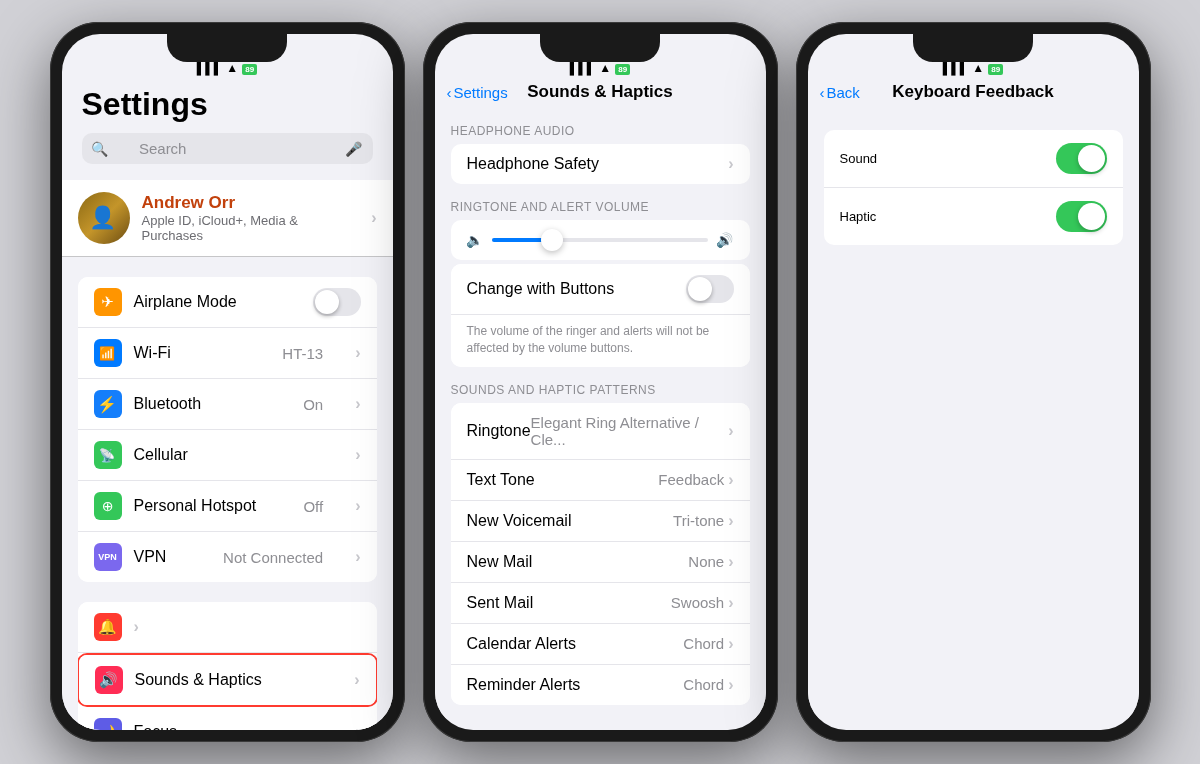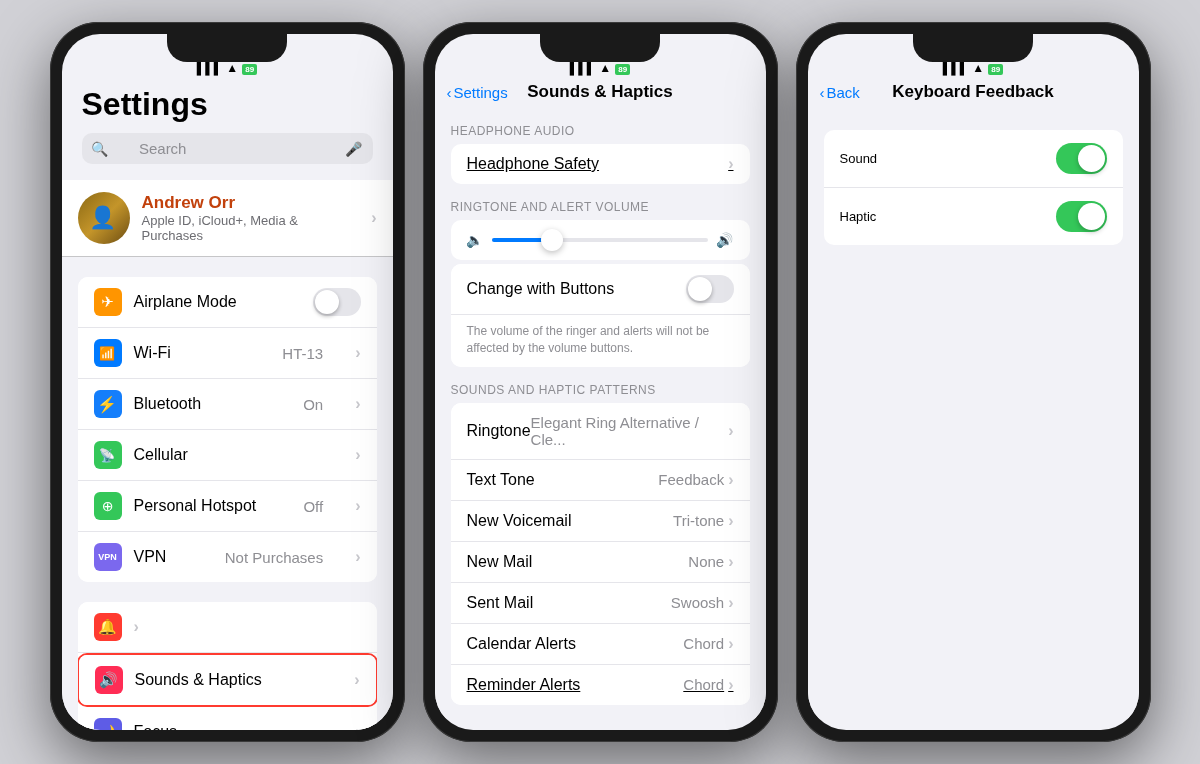--- a/index.html
+++ b/index.html
@@ -212,21 +212,21 @@
       margin-bottom: 2px;
     }
 
     .sh-item {
       display: flex;
       align-items: center;
       padding: 11px 16px;
       border-bottom: 0.5px solid #e5e5ea;
       background: #fff;
     }
-    .sh-item:last-child { border-bottom: none; text-decoration: underline; }
+    .sh-item:last-child { border-bottom: none; }
     .sh-label { flex: 1; font-size: 16px; color: #000; }
     .sh-value { font-size: 15px; color: #8e8e93; margin-right: 4px; }
 
     
     .volume-section {
       background: #fff;
       border-radius: 10px;
       margin-bottom: 2px;
       padding: 12px 16px;
     }
@@ -399,21 +399,21 @@
           <div class="settings-item">
             <div class="icon-wrap icon-green" style="font-size:14px;">⊕</div>
             <span class="item-label">Personal Hotspot</span>
             <span class="item-value">Off</span>
             <span class="chevron">›</span>
           </div>
 
           <div class="settings-item">
             <div class="icon-wrap" style="background:#7b68ee;font-size:9px;font-weight:700;">VPN</div>
             <span class="item-label">VPN</span>
-            <span class="item-value">Not Purchases</span>
+            <span class="item-value">Not Connected</span>
             <span class="chevron">›</span>
           </div>
         </div>
       </div>
 
       <div style="padding: 0 16px; margin-top: 20px;">
         <div class="settings-section-inner">
 
           <div class="settings-item">
             <div class="icon-wrap icon-red">🔔</div>

